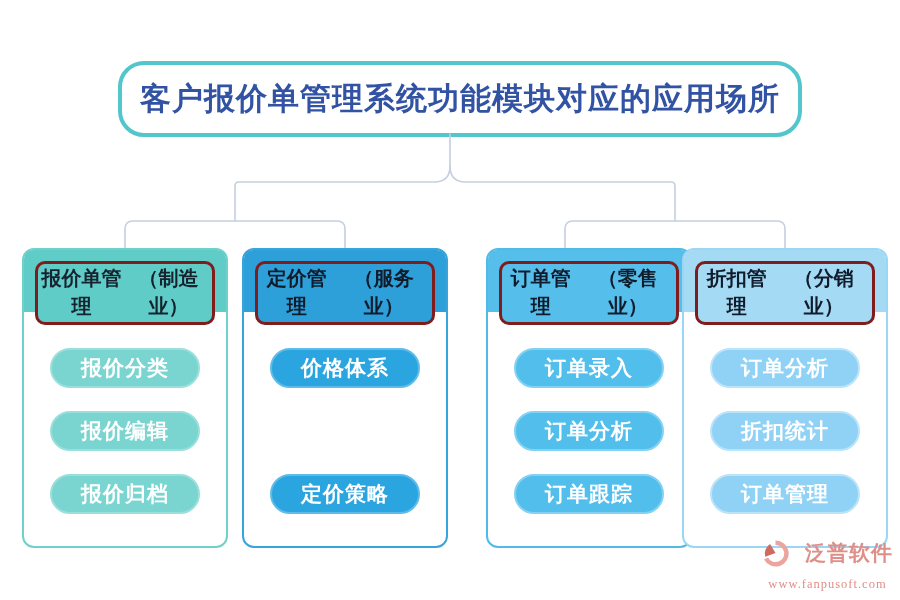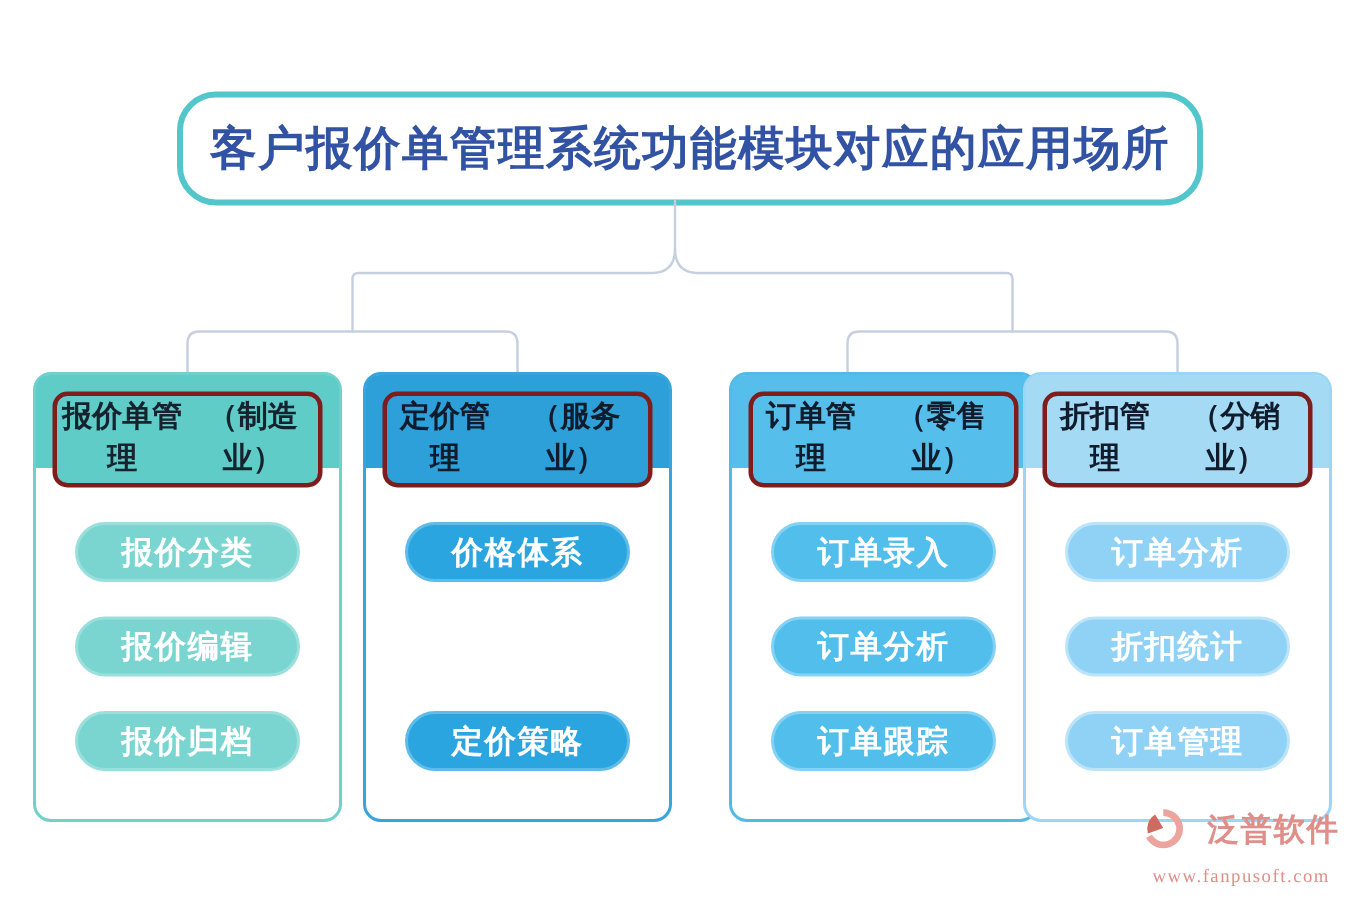--- a/index.html
+++ b/index.html
@@ -35,21 +35,21 @@
   .pill{
     position:absolute;left:50%;transform:translateX(-50%);width:146px;height:36px;
     background:var(--pill,#aaa);border:2px solid var(--pillBorder,#ccc);border-radius:20px;
     display:flex;align-items:center;justify-content:center;
     color:#fff;font-size:21px;font-weight:bold;letter-spacing:1px;white-space:nowrap;
   }
   .pill-1{top:98px;} .pill-2{top:161px;} .pill-3{top:224px;}
   .logo{
     position:absolute;right:7px;bottom:8px;display:flex;flex-direction:column;align-items:center;
   }
-  .logo-top{display:flex;align-items:flex-start;gap:16px;}
+  .logo-top{display:flex;align-items:flex-end;gap:16px;}
   .logo-name{color:var(--logo-color,#DF8F89);font-size:21px;font-weight:bold;letter-spacing:1px;}
   .logo-url{color:var(--logo-color,#DF8F89);font-size:12.5px;letter-spacing:1px;margin-top:10px;}
 </style>
 </head>
 <body>
 
 <div class="canvas" style="--title-text: #3253A4; --title-border: #52C6CB; --connector: #C5CFDF; --logo-color: #DF8F89;">
 
   <div class="title-box">
     <span class="title-text">客户报价单管理系统功能模块对应的应用场所</span>

